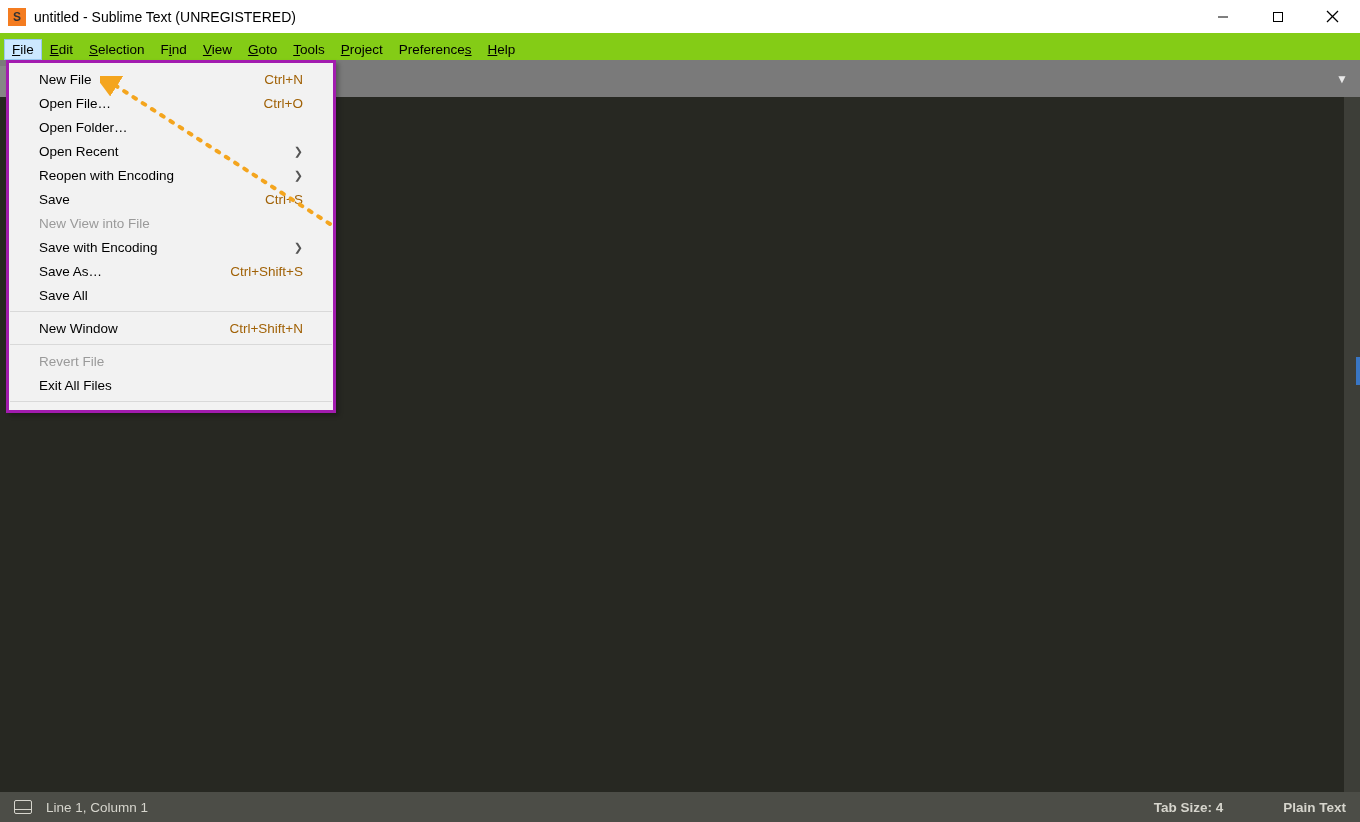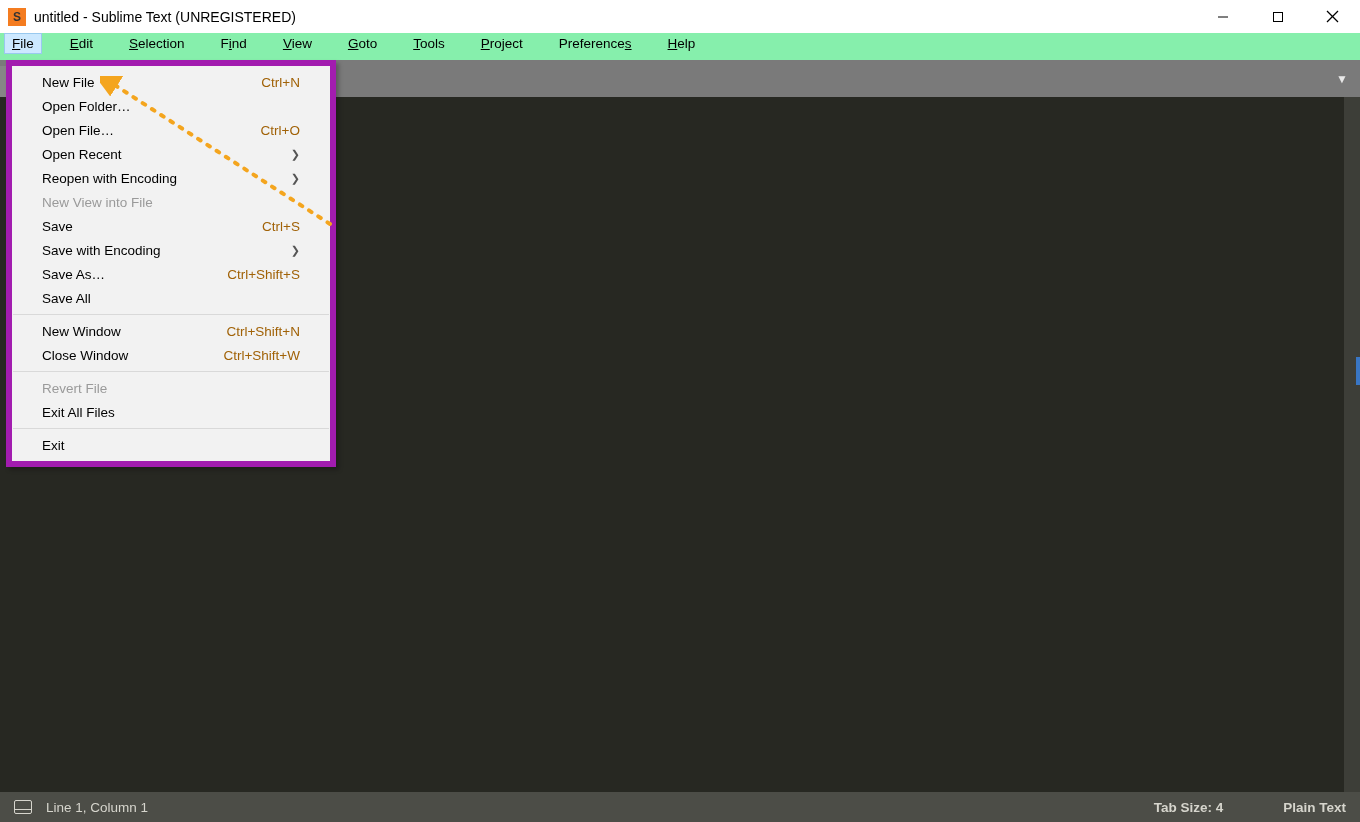--- a/index.html
+++ b/index.html
@@ -40,26 +40,25 @@
   }
   .win-btn {
     width: 55px;
     display: flex;
     align-items: center;
     justify-content: center;
     font-size: 14px;
   }
   .menubar {
     height: 27px;
-    background: #86efac;
-    display: flex;
-    align-items: flex-start;
+    background: #84cc16;
+    display: flex;
+    align-items: flex-end;
     padding: 0 4px;
     border-bottom: 0;
-    gap: 20px;
   }
   .menu-item {
     padding: 3px 8px;
     cursor: default;
     font-size: 13.5px;
     color: #000;
   }
   .menu-item .ul { text-decoration: underline; }
   .menu-item.open {
     background: #cce8ff;
@@ -133,21 +132,21 @@
     height: 1.5px;
     background: #d6d5cd;
   }
   .status-right { display: flex; gap: 60px; font-weight: bold; }
   .dropdown {
     position: absolute;
     left: 6px;
     top: 60px;
     width: 330px;
     background: #f2f2f2;
-    border: 6px solid #a21caf;
+    border: 3px solid #a21caf;
     box-shadow: 3px 3px 4px rgba(0,0,0,0.25);
     z-index: 100;
     padding: 4px 0;
   }
   .dd-item {
     display: flex;
     justify-content: space-between;
     align-items: center;
     padding: 3px 30px 3px 30px;
     font-size: 13.5px;
@@ -229,78 +228,70 @@
     <span>Plain Text</span>
   </div>
 </div>
 
 <div class="dropdown" id="file-dropdown">
     <div class="dd-item">
       <span>New File</span>
       <span class="dd-shortcut">Ctrl+N</span>
     </div>
     <div class="dd-item">
-      <span>Open Folder…</span>
-      <span class="dd-shortcut"></span>
-    </div>
-    <div class="dd-item">
       <span>Open File…</span>
       <span class="dd-shortcut">Ctrl+O</span>
     </div>
     <div class="dd-item">
+      <span>Open Folder…</span>
+      <span class="dd-shortcut"></span>
+    </div>
+    <div class="dd-item">
       <span>Open Recent</span>
       <span class="dd-sub">❯</span>
     </div>
     <div class="dd-item">
       <span>Reopen with Encoding</span>
       <span class="dd-sub">❯</span>
     </div>
+    <div class="dd-item">
+      <span>Save</span>
+      <span class="dd-shortcut">Ctrl+S</span>
+    </div>
     <div class="dd-item disabled">
       <span>New View into File</span>
       <span class="dd-shortcut"></span>
     </div>
     <div class="dd-item">
-      <span>Save</span>
-      <span class="dd-shortcut">Ctrl+S</span>
-    </div>
-    <div class="dd-item">
       <span>Save with Encoding</span>
       <span class="dd-sub">❯</span>
     </div>
     <div class="dd-item">
       <span>Save As…</span>
       <span class="dd-shortcut">Ctrl+Shift+S</span>
     </div>
     <div class="dd-item">
       <span>Save All</span>
       <span class="dd-shortcut"></span>
     </div>
     <div class="dd-sep"></div>
     <div class="dd-item">
       <span>New Window</span>
       <span class="dd-shortcut">Ctrl+Shift+N</span>
-    </div>
-    <div class="dd-item">
-      <span>Close Window</span>
-      <span class="dd-shortcut">Ctrl+Shift+W</span>
     </div>
     <div class="dd-sep"></div>
     <div class="dd-item disabled">
       <span>Revert File</span>
       <span class="dd-shortcut"></span>
     </div>
     <div class="dd-item">
       <span>Exit All Files</span>
       <span class="dd-shortcut"></span>
     </div>
     <div class="dd-sep"></div>
-    <div class="dd-item">
-      <span>Exit</span>
-      <span class="dd-shortcut"></span>
-    </div>
   </div>
 
 <svg class="annotation-arrow" width="250" height="160">
   <defs>
     <marker id="ah" markerWidth="10" markerHeight="10" refX="2" refY="3" orient="auto">
       <path d="M0,0 L0,6 L8,3 z" fill="#f4a51e"></path>
     </marker>
   </defs>
   <line x1="230" y1="148" x2="10" y2="6" stroke="#f4a51e" stroke-width="4" stroke-dasharray="3,8" stroke-linecap="round" marker-end="url(#ah)"></line>
 </svg>

